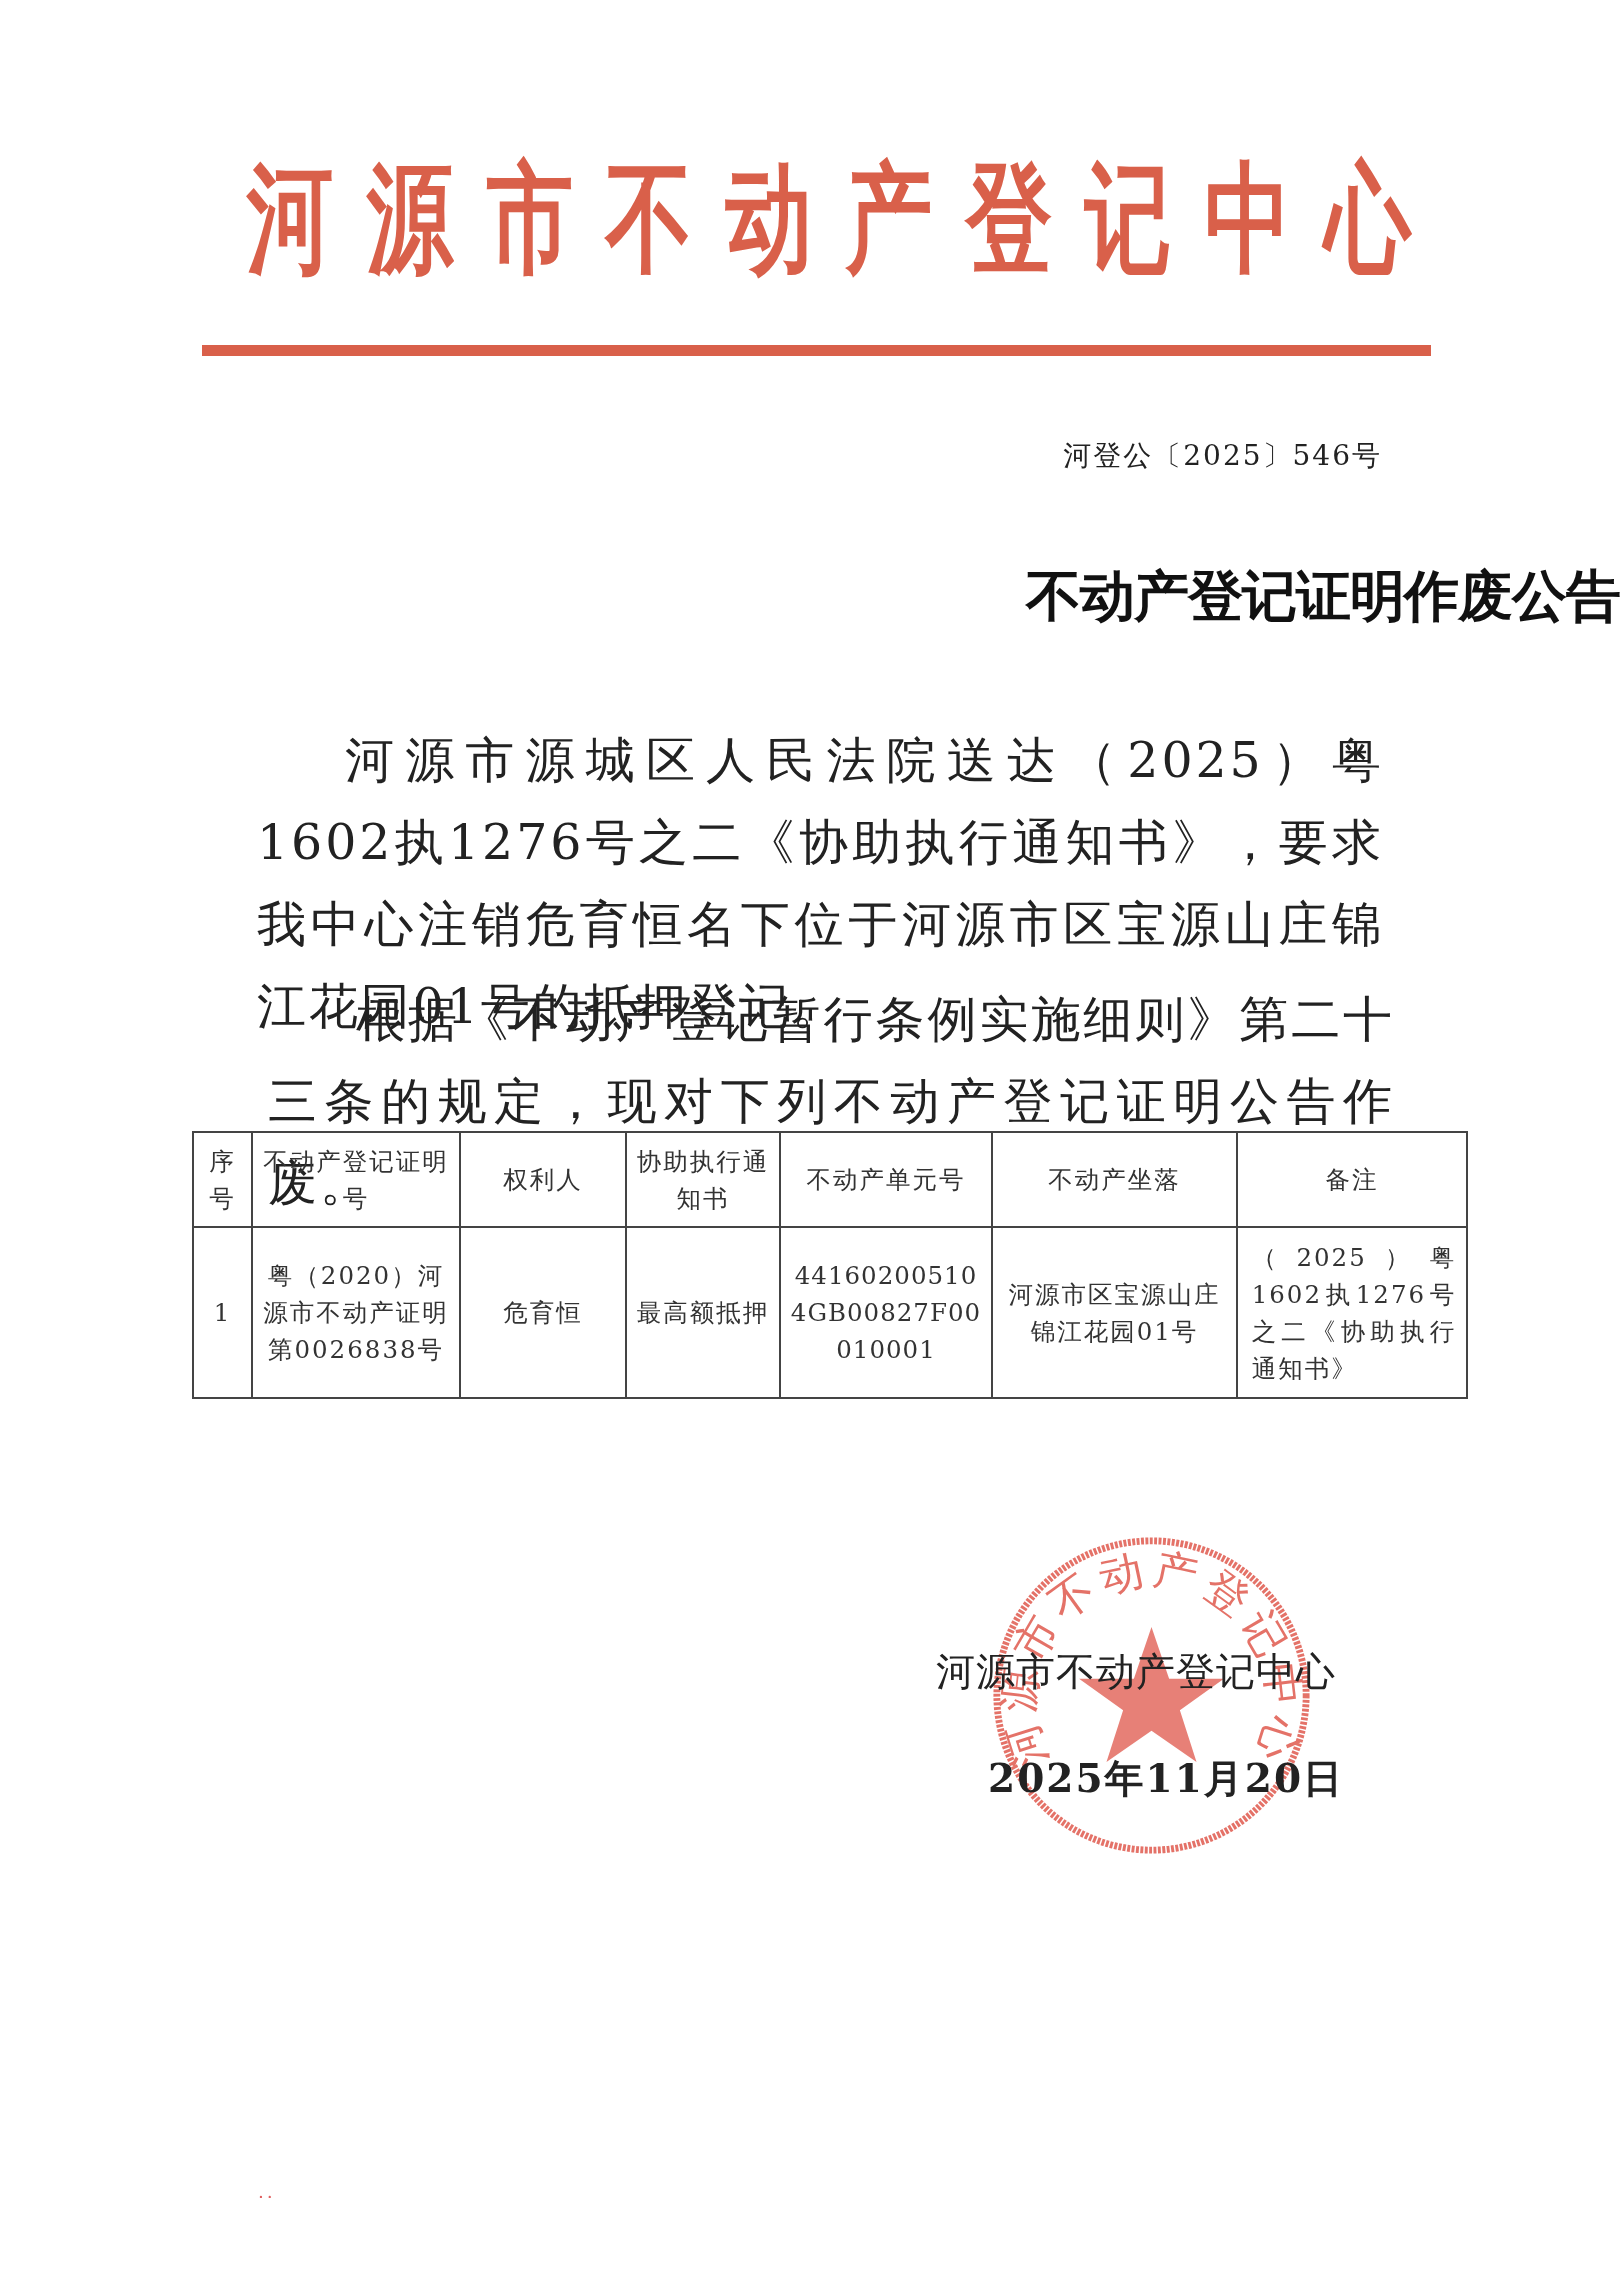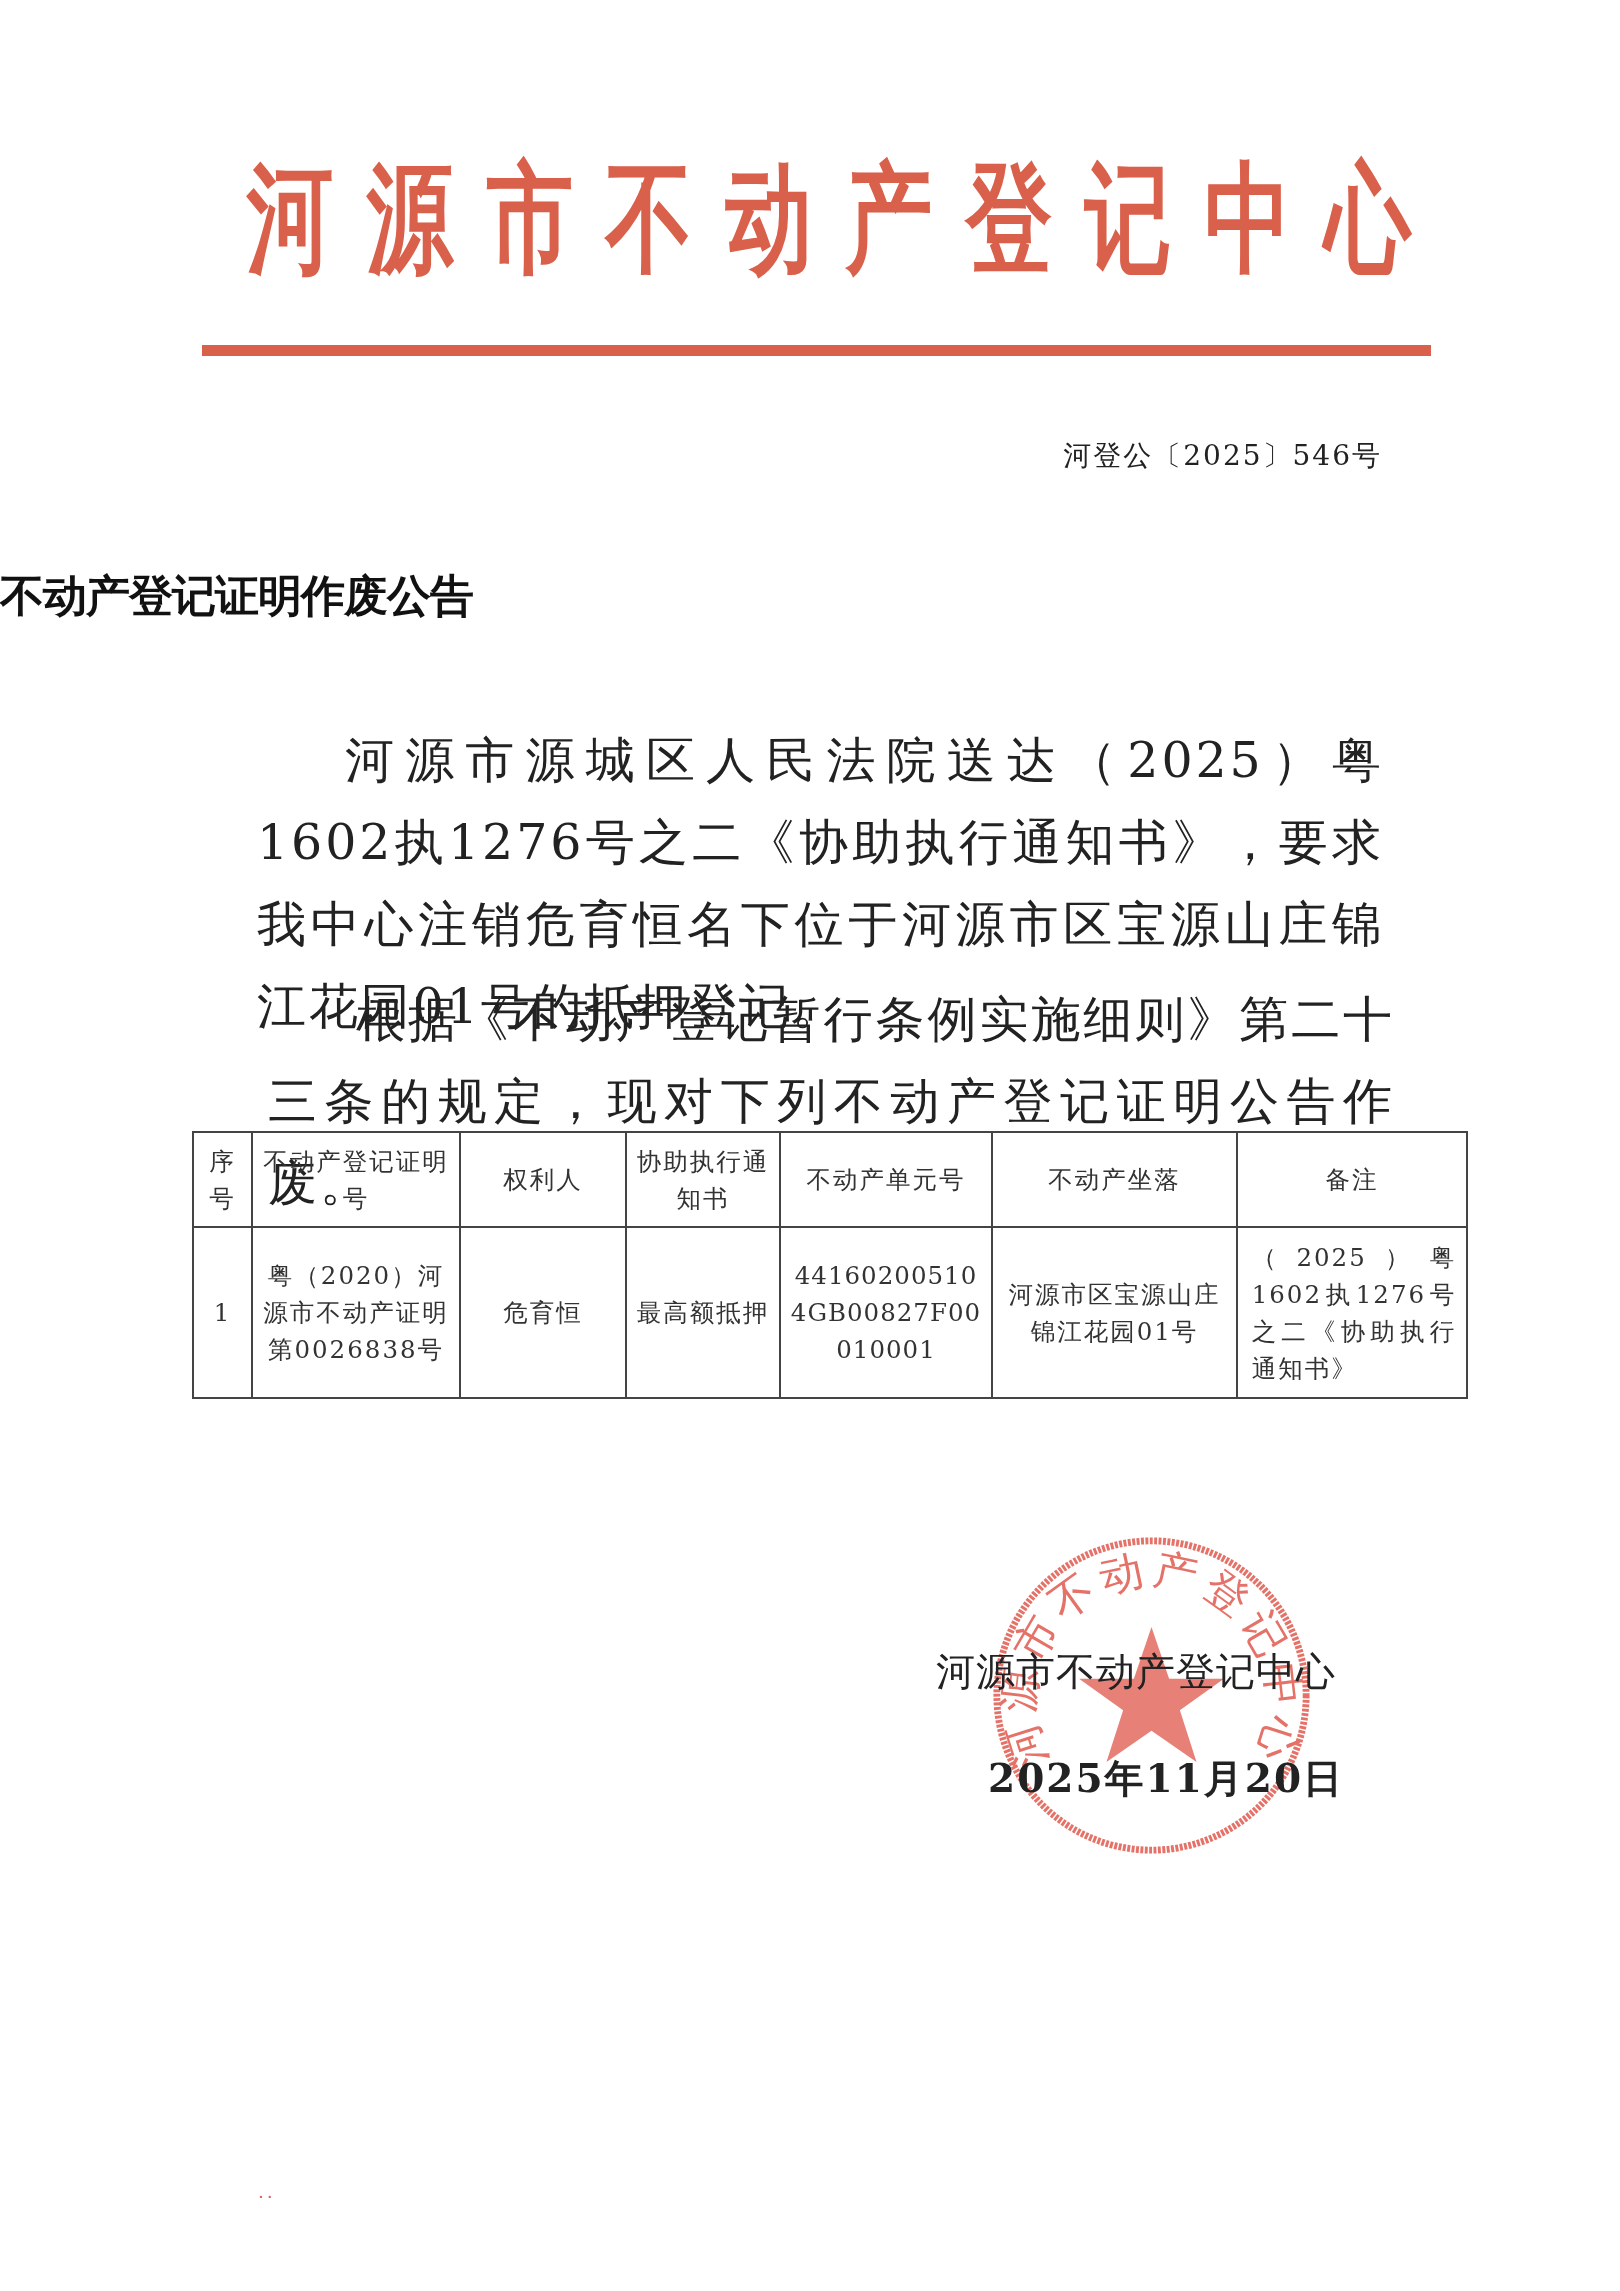--- a/index.html
+++ b/index.html
@@ -52,22 +52,22 @@
     font-size: 28px;
     line-height: 49px;
     letter-spacing: 2px;
     color: #222;
   }
 
   .doc-title {
     left: 0;
     width: 1620px;
     top: 561px;
-    text-align: left;
-    font-size: 44px;
+    text-align: right;
+    font-size: 55px;
     line-height: 69px;
     font-weight: bold;
     color: #111;
     letter-spacing: -1px;
   }
 
   .para {
     left: 257px;
     width: 1127px;
     font-size: 49px;

